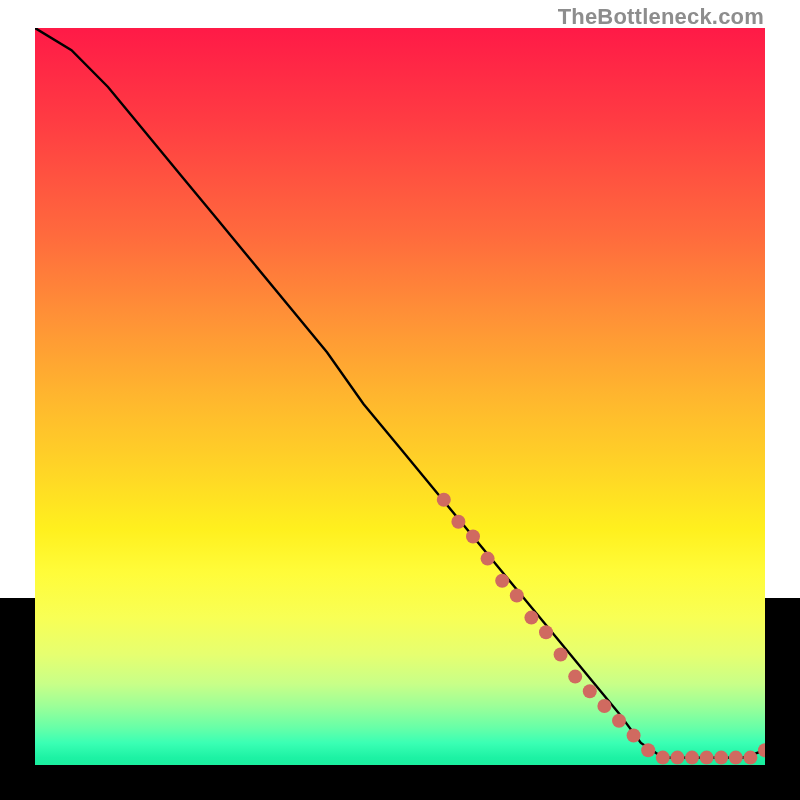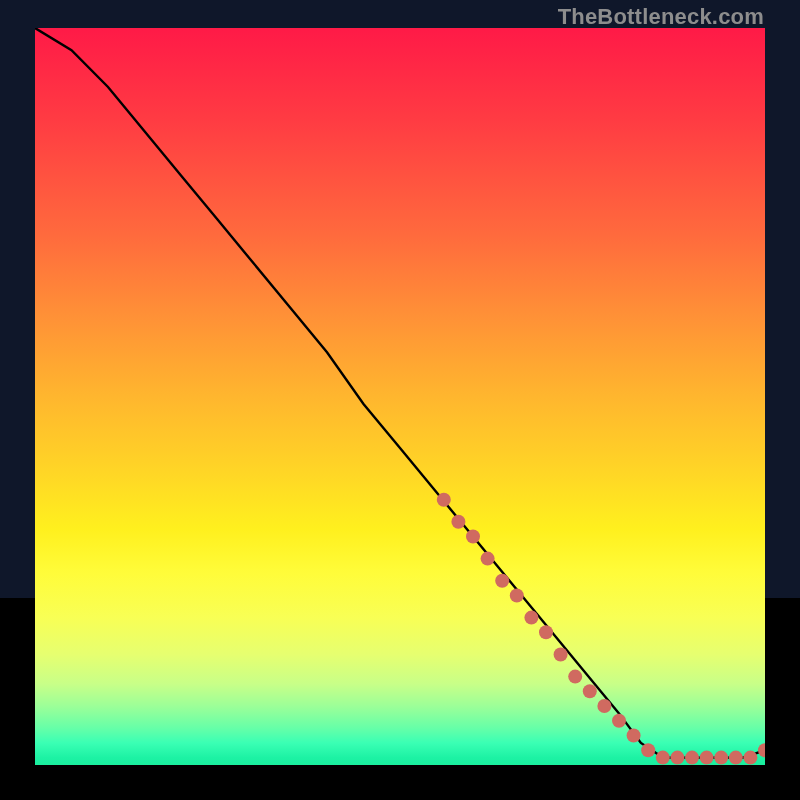--- a/index.html
+++ b/index.html
@@ -7,21 +7,21 @@
     padding: 0;
     width: 800px;
     height: 800px;
     background: #000;
     overflow: hidden;
   }
   .stage {
     position: relative;
     width: 800px;
     height: 598px;
-    background: #0f172a;
+    background: #ffffff;
     text-decoration: underline;
   }
   .plot-area {
     position: absolute;
     left: 35px;
     top: 28px;
     width: 730px;
     height: 737px;
     
     background: linear-gradient(

